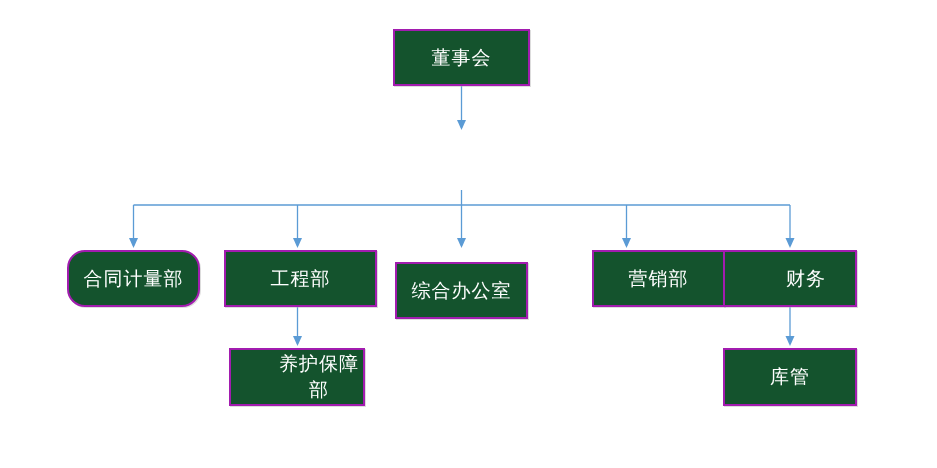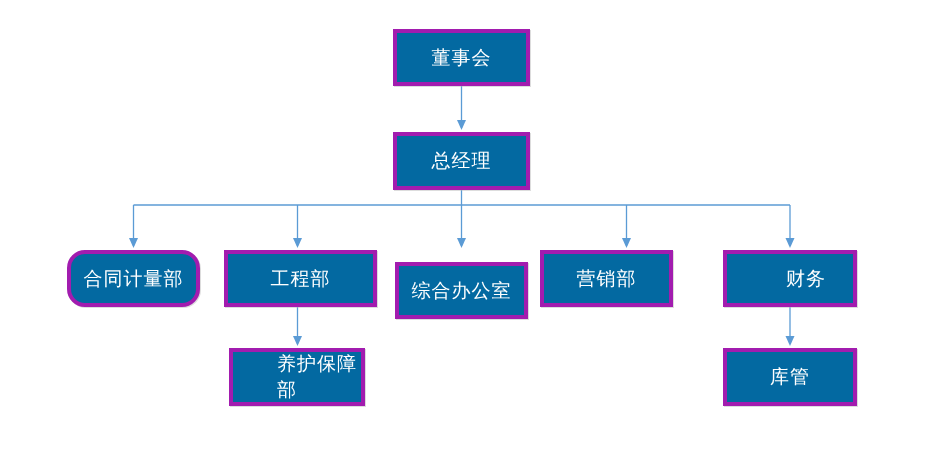--- a/index.html
+++ b/index.html
@@ -18,38 +18,38 @@
   .connectors {
     position: absolute;
     left: 0;
     top: 0;
     width: 937px;
     height: 468px;
     pointer-events: none;
   }
   .node {
     position: absolute;
-    background: #0369a1;
-    border: 4px solid #a21caf;
+    background: #14532d;
+    border: 2px solid #a21caf;
     box-sizing: border-box;
     display: flex;
     align-items: center;
     justify-content: center;
     color: #ffffff;
     font-size: 19px;
     letter-spacing: 1px;
-    text-align: left;
+    text-align: center;
     box-shadow: 1px 1px 0 rgba(180,180,180,0.45);
   }
   .node-board       { left: 393px; top: 29px;  width: 137px; height: 57px; }
   .node-gm          { left: 393px; top: 132px; width: 137px; height: 58px; }
   .node-contract    { left: 67px;  top: 250px; width: 133px; height: 57px; border-radius: 18px; }
   .node-engineering { left: 224px; top: 250px; width: 153px; height: 57px; }
   .node-office      { left: 395px; top: 262px; width: 133px; height: 57px; }
-  .node-marketing   { left: 540px; top: 250px; width: 133px; height: 57px; }
+  .node-marketing   { left: 592px; top: 250px; width: 133px; height: 57px; }
   .node-finance     { left: 723px; top: 250px; width: 134px; height: 57px; padding-left: 32px; }
   .node-maintenance { left: 229px; top: 348px; width: 136px; height: 58px; padding-left: 44px; }
   .node-warehouse   { left: 723px; top: 348px; width: 134px; height: 58px; }
   svg line { stroke: #5b9bd5; stroke-width: 1.3; }
 </style>
 </head>
 <body>
 
 <div class="canvas">
 
@@ -68,23 +68,20 @@
     <line x1="626.5" y1="205" x2="626.5" y2="246" marker-end="url(#arrow)"></line>
     <line x1="790" y1="205" x2="790" y2="246" marker-end="url(#arrow)"></line>
     <line x1="297.5" y1="307" x2="297.5" y2="344" marker-end="url(#arrow)"></line>
     <line x1="790" y1="307" x2="790" y2="344" marker-end="url(#arrow)"></line>
   </svg>
 
   <div class="node node-board">
     <span>董事会</span>
   </div>
 
-  <div class="node node-gm">
-    <span>总经理</span>
-  </div>
 
   <div class="node node-contract">
     <span>合同计量部</span>
   </div>
 
   <div class="node node-engineering">
     <span>工程部</span>
   </div>
 
   <div class="node node-office">

